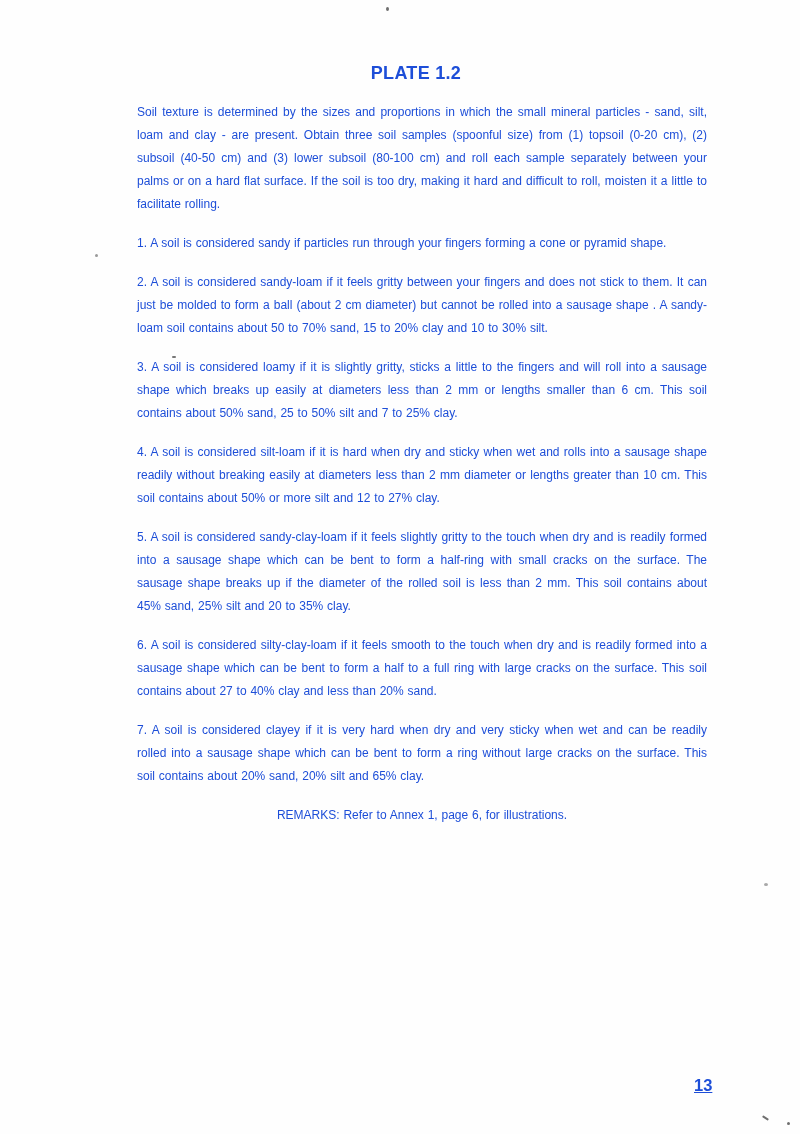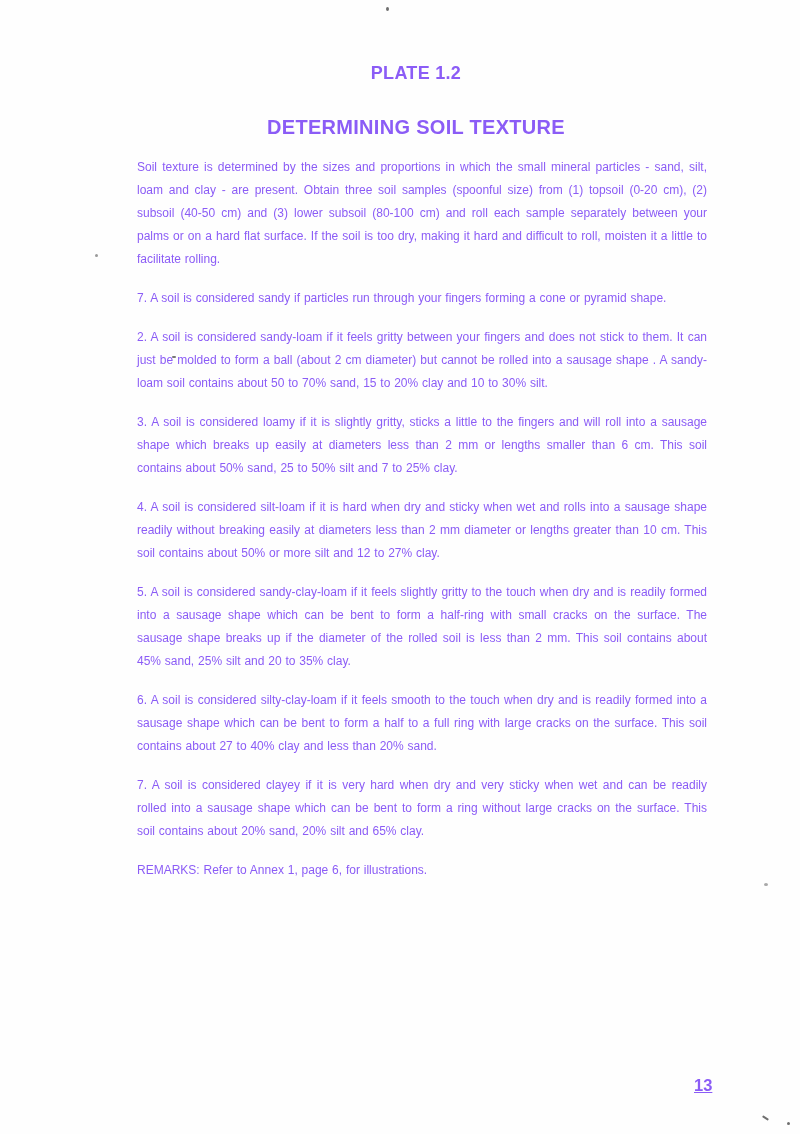--- a/index.html
+++ b/index.html
@@ -8,21 +8,21 @@
     background: #e8e8e8;
   }
   .page {
     position: relative;
     width: 800px;
     height: 1134px;
     margin: 0 auto;
     background: #fefefe;
     overflow: hidden;
     font-family: "Liberation Sans", "DejaVu Sans", sans-serif;
-    color: #8b5cf6;
+    color: #1d4ed8;
   }
   .content {
     position: absolute;
     left: 125px;
     top: 0;
     width: 582px;
   }
   .plate-label {
     margin: 62px 0 0 0;
     text-align: center;
@@ -43,21 +43,21 @@
     margin: 16px 0 0 12px;
     font-size: 12px;
     line-height: 23px;
     text-align: justify;
     word-spacing: 0.5px;
   }
   .body-para.first {
     margin-top: 17px;
   }
   .remarks {
-    text-align: left;
+    text-align: center;
   }
   .page-number {
     position: absolute;
     top: 1076px;
     left: 694px;
     font-size: 16.5px;
     font-weight: bold;
     text-decoration: underline;
   }
   .speck {
@@ -72,25 +72,24 @@
   .speck.s5 { left: 762px; top: 1117px; width: 7px; height: 2px; background:#6f6f6f; border-radius:1px; transform: rotate(32deg); }
   .speck.s6 { left: 787px; top: 1122px; width: 3px; height: 3px; background:#6f6f6f; }
 </style>
 </head>
 <body>
 
 <div class="page">
 
   <div class="content">
     <h1 class="plate-label">PLATE 1.2</h1>
-    <h2 class="doc-title">DETERMINING SOIL TEXTURE</h2>
 
     <p class="body-para first">Soil texture is determined by the sizes and proportions in which the small mineral particles - sand, silt, loam and clay - are present. Obtain three soil samples (spoonful size) from (1) topsoil (0-20 cm), (2) subsoil (40-50 cm) and (3) lower subsoil (80-100 cm) and roll each sample separately between your palms or on a hard flat surface. If the soil is too dry, making it hard and difficult to roll, moisten it a little to facilitate rolling.</p>
 
-    <p class="body-para">7. A soil is considered sandy if particles run through your fingers forming a cone or pyramid shape.</p>
+    <p class="body-para">1. A soil is considered sandy if particles run through your fingers forming a cone or pyramid shape.</p>
     <p class="body-para">2. A soil is considered sandy-loam if it feels gritty between your fingers and does not stick to them. It can just be molded to form a ball (about 2 cm diameter) but cannot be rolled into a sausage shape . A sandy-loam soil contains about 50 to 70% sand, 15 to 20% clay and 10 to 30% silt.</p>
     <p class="body-para">3. A soil is considered loamy if it is slightly gritty, sticks a little to the fingers and will roll into a sausage shape which breaks up easily at diameters less than 2 mm or lengths smaller than 6 cm. This soil contains about 50% sand, 25 to 50% silt and 7 to 25% clay.</p>
     <p class="body-para">4. A soil is considered silt-loam if it is hard when dry and sticky when wet and rolls into a sausage shape readily without breaking easily at diameters less than 2 mm diameter or lengths greater than 10 cm. This soil contains about 50% or more silt and 12 to 27% clay.</p>
     <p class="body-para">5. A soil is considered sandy-clay-loam if it feels slightly gritty to the touch when dry and is readily formed into a sausage shape which can be bent to form a half-ring with small cracks on the surface. The sausage shape breaks up if the diameter of the rolled soil is less than 2 mm. This soil contains about 45% sand, 25% silt and 20 to 35% clay.</p>
     <p class="body-para">6. A soil is considered silty-clay-loam if it feels smooth to the touch when dry and is readily formed into a sausage shape which can be bent to form a half to a full ring with large cracks on the surface. This soil contains about 27 to 40% clay and less than 20% sand.</p>
     <p class="body-para">7. A soil is considered clayey if it is very hard when dry and very sticky when wet and can be readily rolled into a sausage shape which can be bent to form a ring without large cracks on the surface. This soil contains about 20% sand, 20% silt and 65% clay.</p>
 
     <p class="body-para remarks">REMARKS: Refer to Annex 1, page 6, for illustrations.</p>
   </div>
 

